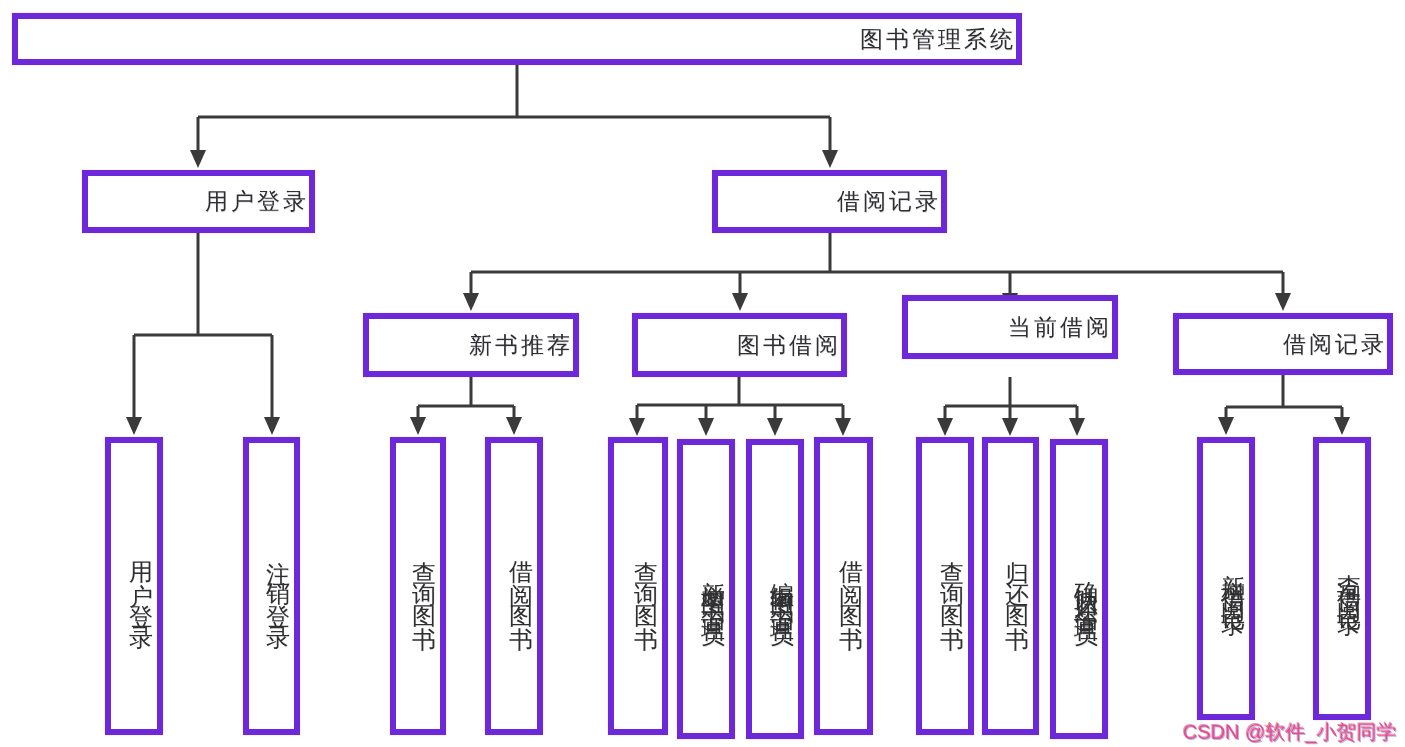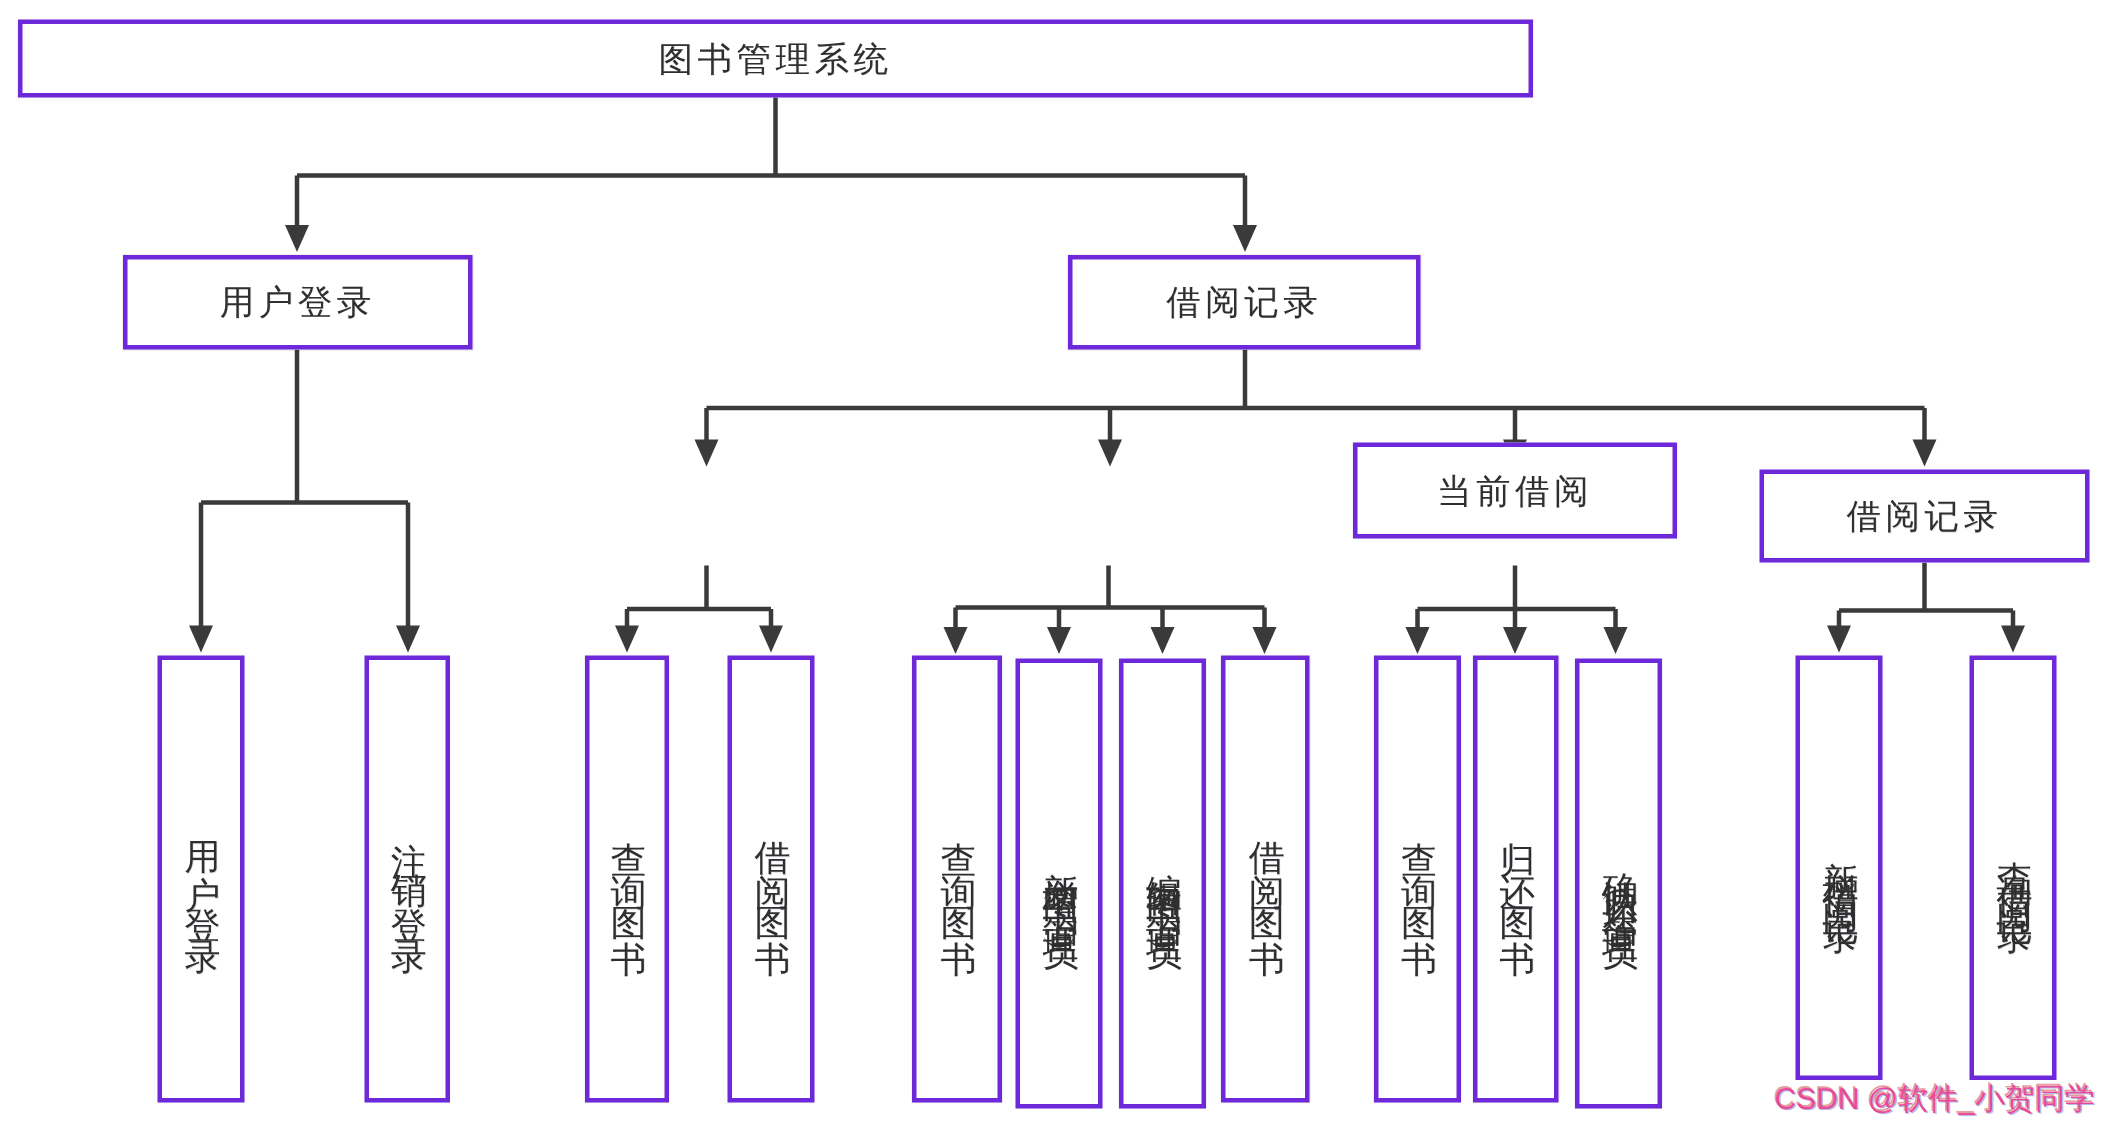--- a/index.html
+++ b/index.html
@@ -3,21 +3,21 @@
 <meta charset="utf-8">
 <style>
   html,body{margin:0;padding:0;background:#ffffff;}
   .canvas{
     position:relative;width:1405px;height:747px;background:#ffffff;overflow:hidden;
     font-family:"Liberation Sans","DejaVu Sans",sans-serif;color:#2f2f2f;
   }
   .connectors{position:absolute;left:0;top:0;width:1405px;height:747px;}
   .node{
     position:absolute;box-sizing:border-box;background:#ffffff;
-    border:3px solid #6d28d9;display:flex;align-items:center;justify-content:center;
+    border:6px solid #6d28d9;display:flex;align-items:center;justify-content:flex-end;
     box-shadow:0 0 1px rgba(0,0,0,.25);
   }
   .hlabel{
     font-size:23px;letter-spacing:3px;white-space:nowrap;color:#2f2f2f;
     text-shadow:0.5px 0.5px 0 rgba(60,60,120,.15);
   }
   .vlabel{
     writing-mode:vertical-rl;text-orientation:mixed;
     font-size:24px;color:#2f2f2f;white-space:nowrap;
     text-shadow:0.5px 0.5px 0 rgba(60,60,120,.15);
@@ -70,20 +70,26 @@
     <span class="hlabel">图书管理系统</span>
   </div>
 
   <div class="node" style="left:82px;top:170px;width:233px;height:63px;">
     <span class="hlabel">用户登录</span>
   </div>
   <div class="node" style="left:712px;top:170px;width:235px;height:63px;">
     <span class="hlabel">借阅记录</span>
   </div>
 
+  <div class="node" style="left:363px;top:313px;width:216px;height:64px;">
+    <span class="hlabel">新书推荐</span>
+  </div>
+  <div class="node" style="left:632px;top:313px;width:215px;height:64px;">
+    <span class="hlabel">图书借阅</span>
+  </div>
   <div class="node" style="left:902px;top:295px;width:216px;height:64px;">
     <span class="hlabel">当前借阅</span>
   </div>
   <div class="node" style="left:1173px;top:313px;width:220px;height:62px;">
     <span class="hlabel">借阅记录</span>
   </div>
 
   <div class="node" style="left:105px;top:437px;width:58px;height:298px;">
     <span class="vlabel" style="letter-spacing: 22px;">用户登录</span>
   </div>

